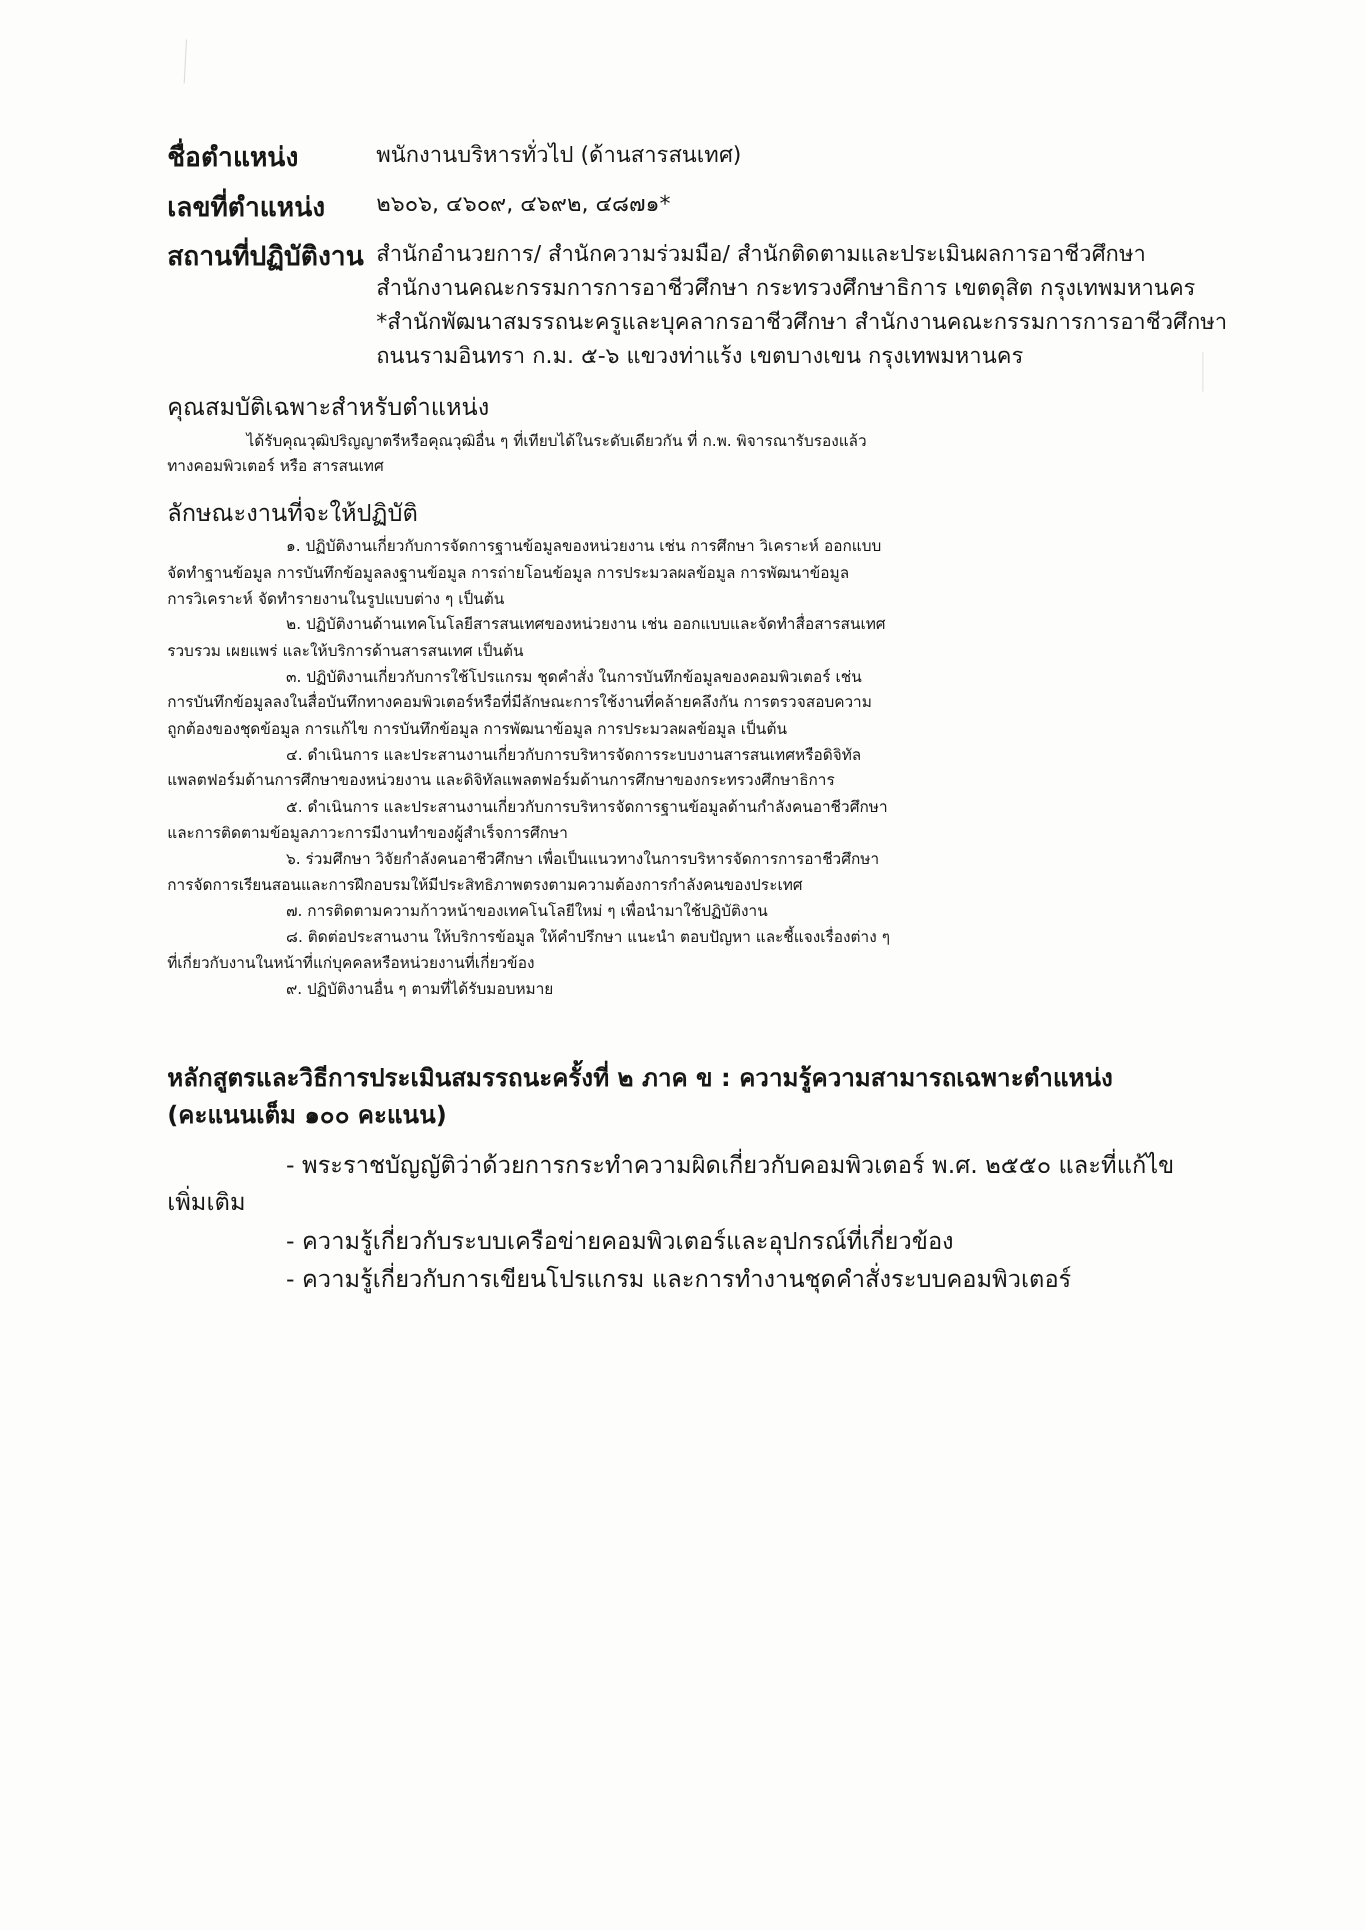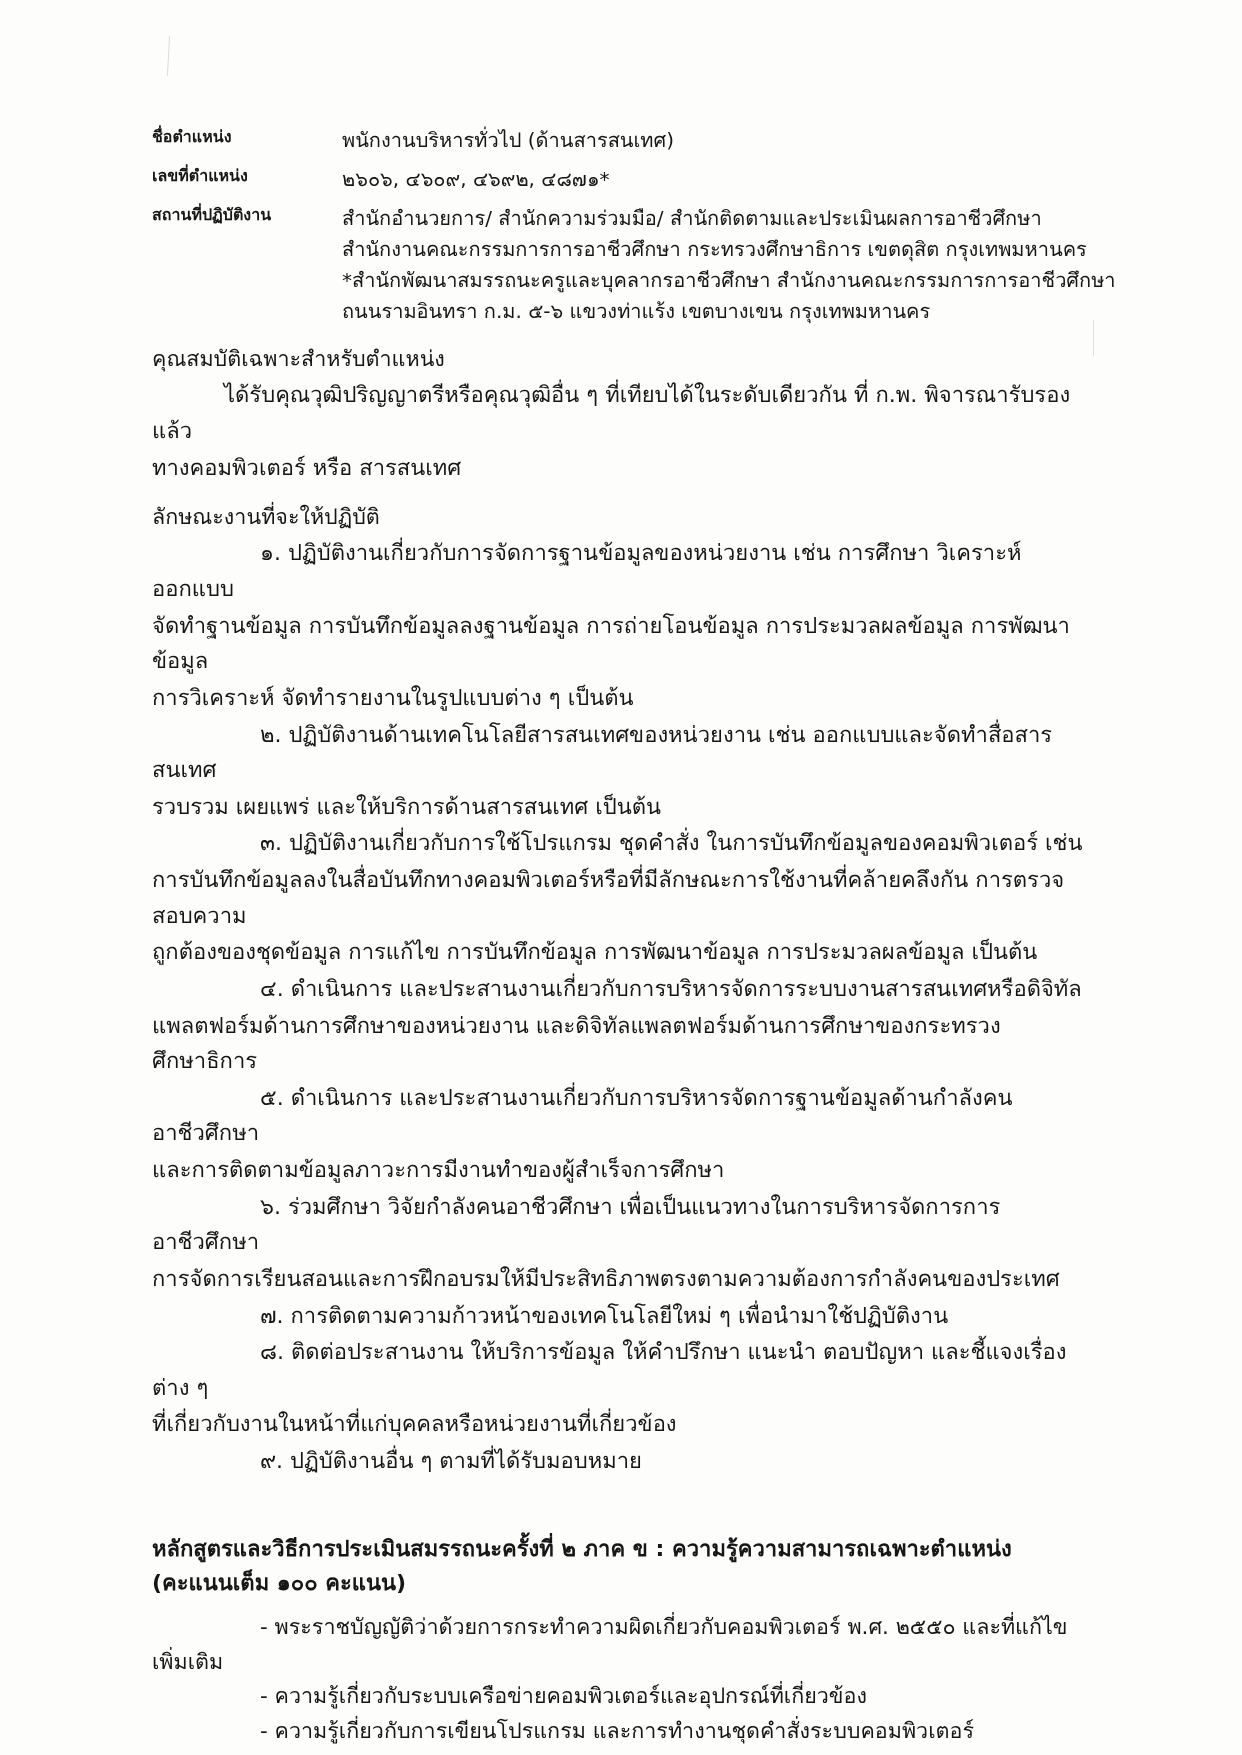--- a/index.html
+++ b/index.html
@@ -29,42 +29,42 @@
     width: 940px;
   }
   .row {
     display: flex;
     align-items: flex-start;
     margin-bottom: 8px;
   }
   .row .lbl {
     width: 190px;
     flex: 0 0 190px;
-    font-size: 16px;
+    font-size: 24px;
     font-weight: bold;
     line-height: 1.55;
   }
   .row .val {
     flex: 1;
     font-size: 20px;
     line-height: 1.55;
   }
   .row .val .line {
     display: block;
     white-space: nowrap;
   }
   .section-head {
     font-size: 21.5px;
     font-weight: normal;
     margin-top: 16px;
     margin-bottom: 2px;
     line-height: 1.5;
   }
   .para {
-    font-size: 22px;
+    font-size: 14px;
     line-height: 1.62;
     text-align: left;
     margin-bottom: 1px;
   }
   .para.indent {
     text-indent: 72px;
   }
   .para.indent-sm {
     text-indent: 108px;
   }

